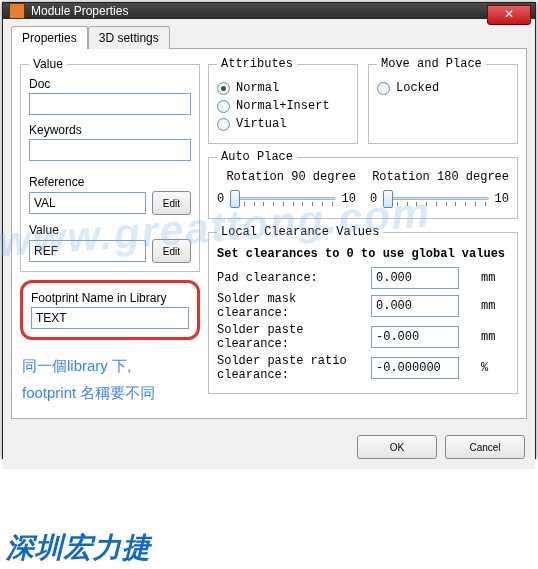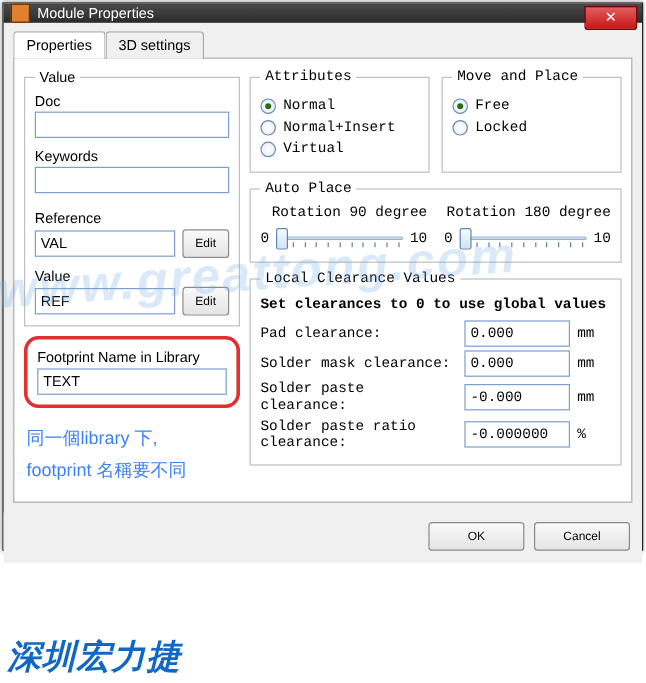--- a/index.html
+++ b/index.html
@@ -184,21 +184,21 @@
   .slider-ticks { position:absolute; left:4px; right:4px; top:14px; height:5px; }
   .slider-ticks span { position:absolute; width:1px; height:4px; background:#6080a0; }
 
   .rot-row { display: flex; gap: 14px; }
   .rot-col { flex: 1; }
   .rot-label { text-align: right; margin-bottom: 4px; }
 
   .clear-row {
     display: flex;
     align-items: center;
-    gap: 6px;
+    gap: 22px;
     margin: 3px 0;
   }
   .clear-row .cl-label { flex: 1; }
   .clear-row input { width: 88px; }
   .clear-row .unit { width: 28px; }
 
   .bold { font-weight: bold; }
 
   .footer {
     display: flex;
@@ -302,24 +302,20 @@
               <span>Normal+Insert</span>
             </div>
             <div class="radio-row">
               <span class="radio"></span>
               <span>Virtual</span>
             </div>
           </fieldset>
 
           <fieldset class="move-col">
             <legend>Move and Place</legend>
-            <div class="radio-row">
-              <span class="radio checked"></span>
-              <span>Free</span>
-            </div>
             <div class="radio-row">
               <span class="radio"></span>
               <span>Locked</span>
             </div>
           </fieldset>
         </div>
 
         <fieldset>
           <legend>Auto Place</legend>
           <div class="rot-row">

